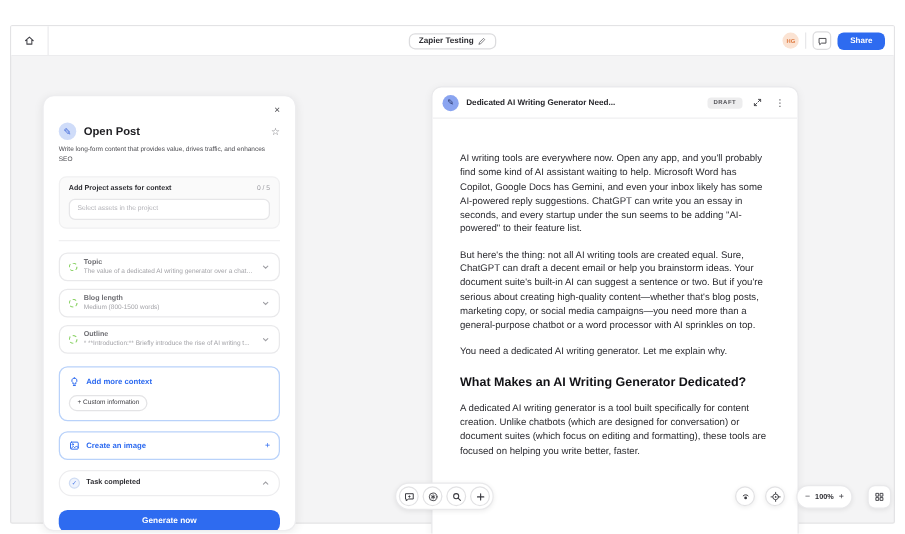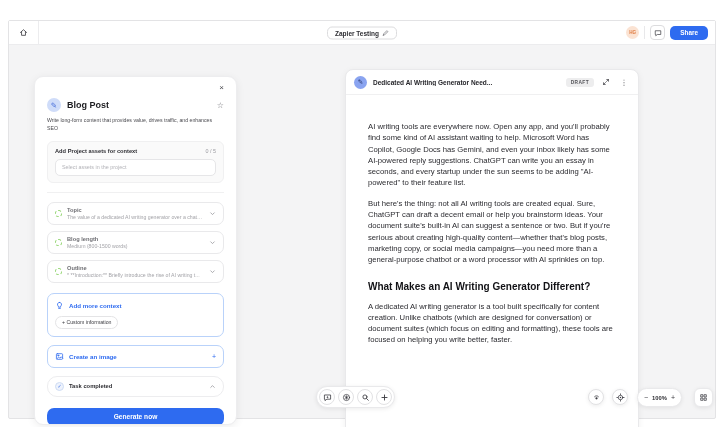--- a/index.html
+++ b/index.html
@@ -133,21 +133,21 @@
         <button class="share-btn">Share</button>
       </div>
     </div>
 
     <div class="left-card">
       <div class="close-row">
         <span class="close-x">×</span>
       </div>
       <div class="lp-header">
         <span class="lp-icon">✎</span>
-        <span class="lp-title">Blog Post</span>
+        <span class="lp-title">Open Post</span>
         <span class="star">☆</span>
       </div>
       <div class="lp-desc">Write long-form content that provides value, drives traffic, and enhances SEO</div>
 
       <div class="assets-card">
         <div class="assets-head">
           <span class="assets-label">Add Project assets for context</span>
           <span class="assets-count">0 / 5</span>
         </div>
         <input class="assets-input" placeholder="Select assets in the project" style="">
@@ -237,21 +237,22 @@
               <path d="M9.5 3H13v3.5M13 3 9 7M6.5 13H3V9.5M3 13l4-4"></path>
             </svg>
         </span>
         <span class="doc-hbtn">
           <span class="kebab">⋮</span>
         </span>
       </div>
       <div class="doc-body">
         <p class="doc-p">AI writing tools are everywhere now. Open any app, and you'll probably find some kind of AI assistant waiting to help. Microsoft Word has Copilot, Google Docs has Gemini, and even your inbox likely has some AI-powered reply suggestions. ChatGPT can write you an essay in seconds, and every startup under the sun seems to be adding "AI-powered" to their feature list.</p>
         <p class="doc-p">But here's the thing: not all AI writing tools are created equal. Sure, ChatGPT can draft a decent email or help you brainstorm ideas. Your document suite's built-in AI can suggest a sentence or two. But if you're serious about creating high-quality content—whether that's blog posts, marketing copy, or social media campaigns—you need more than a general-purpose chatbot or a word processor with AI sprinkles on top.</p>
-        <div class="doc-h2">What Makes an AI Writing Generator Different?</div>
+        <p class="doc-p">You need a dedicated AI writing generator. Let me explain why.</p>
+        <div class="doc-h2">What Makes an AI Writing Generator Dedicated?</div>
         <p class="doc-p">A dedicated AI writing generator is a tool built specifically for content creation. Unlike chatbots (which are designed for conversation) or document suites (which focus on editing and formatting), these tools are focused on helping you write better, faster.</p>
 
       </div>
     </div>
 
   </div>
 
   <div class="fl-left">
     <div class="circ-btn">
       <svg class="ic" width="9" height="9" viewBox="0 0 16 16" fill="none" stroke="#3a3a40" stroke-width="1.4" stroke-linejoin="round">

